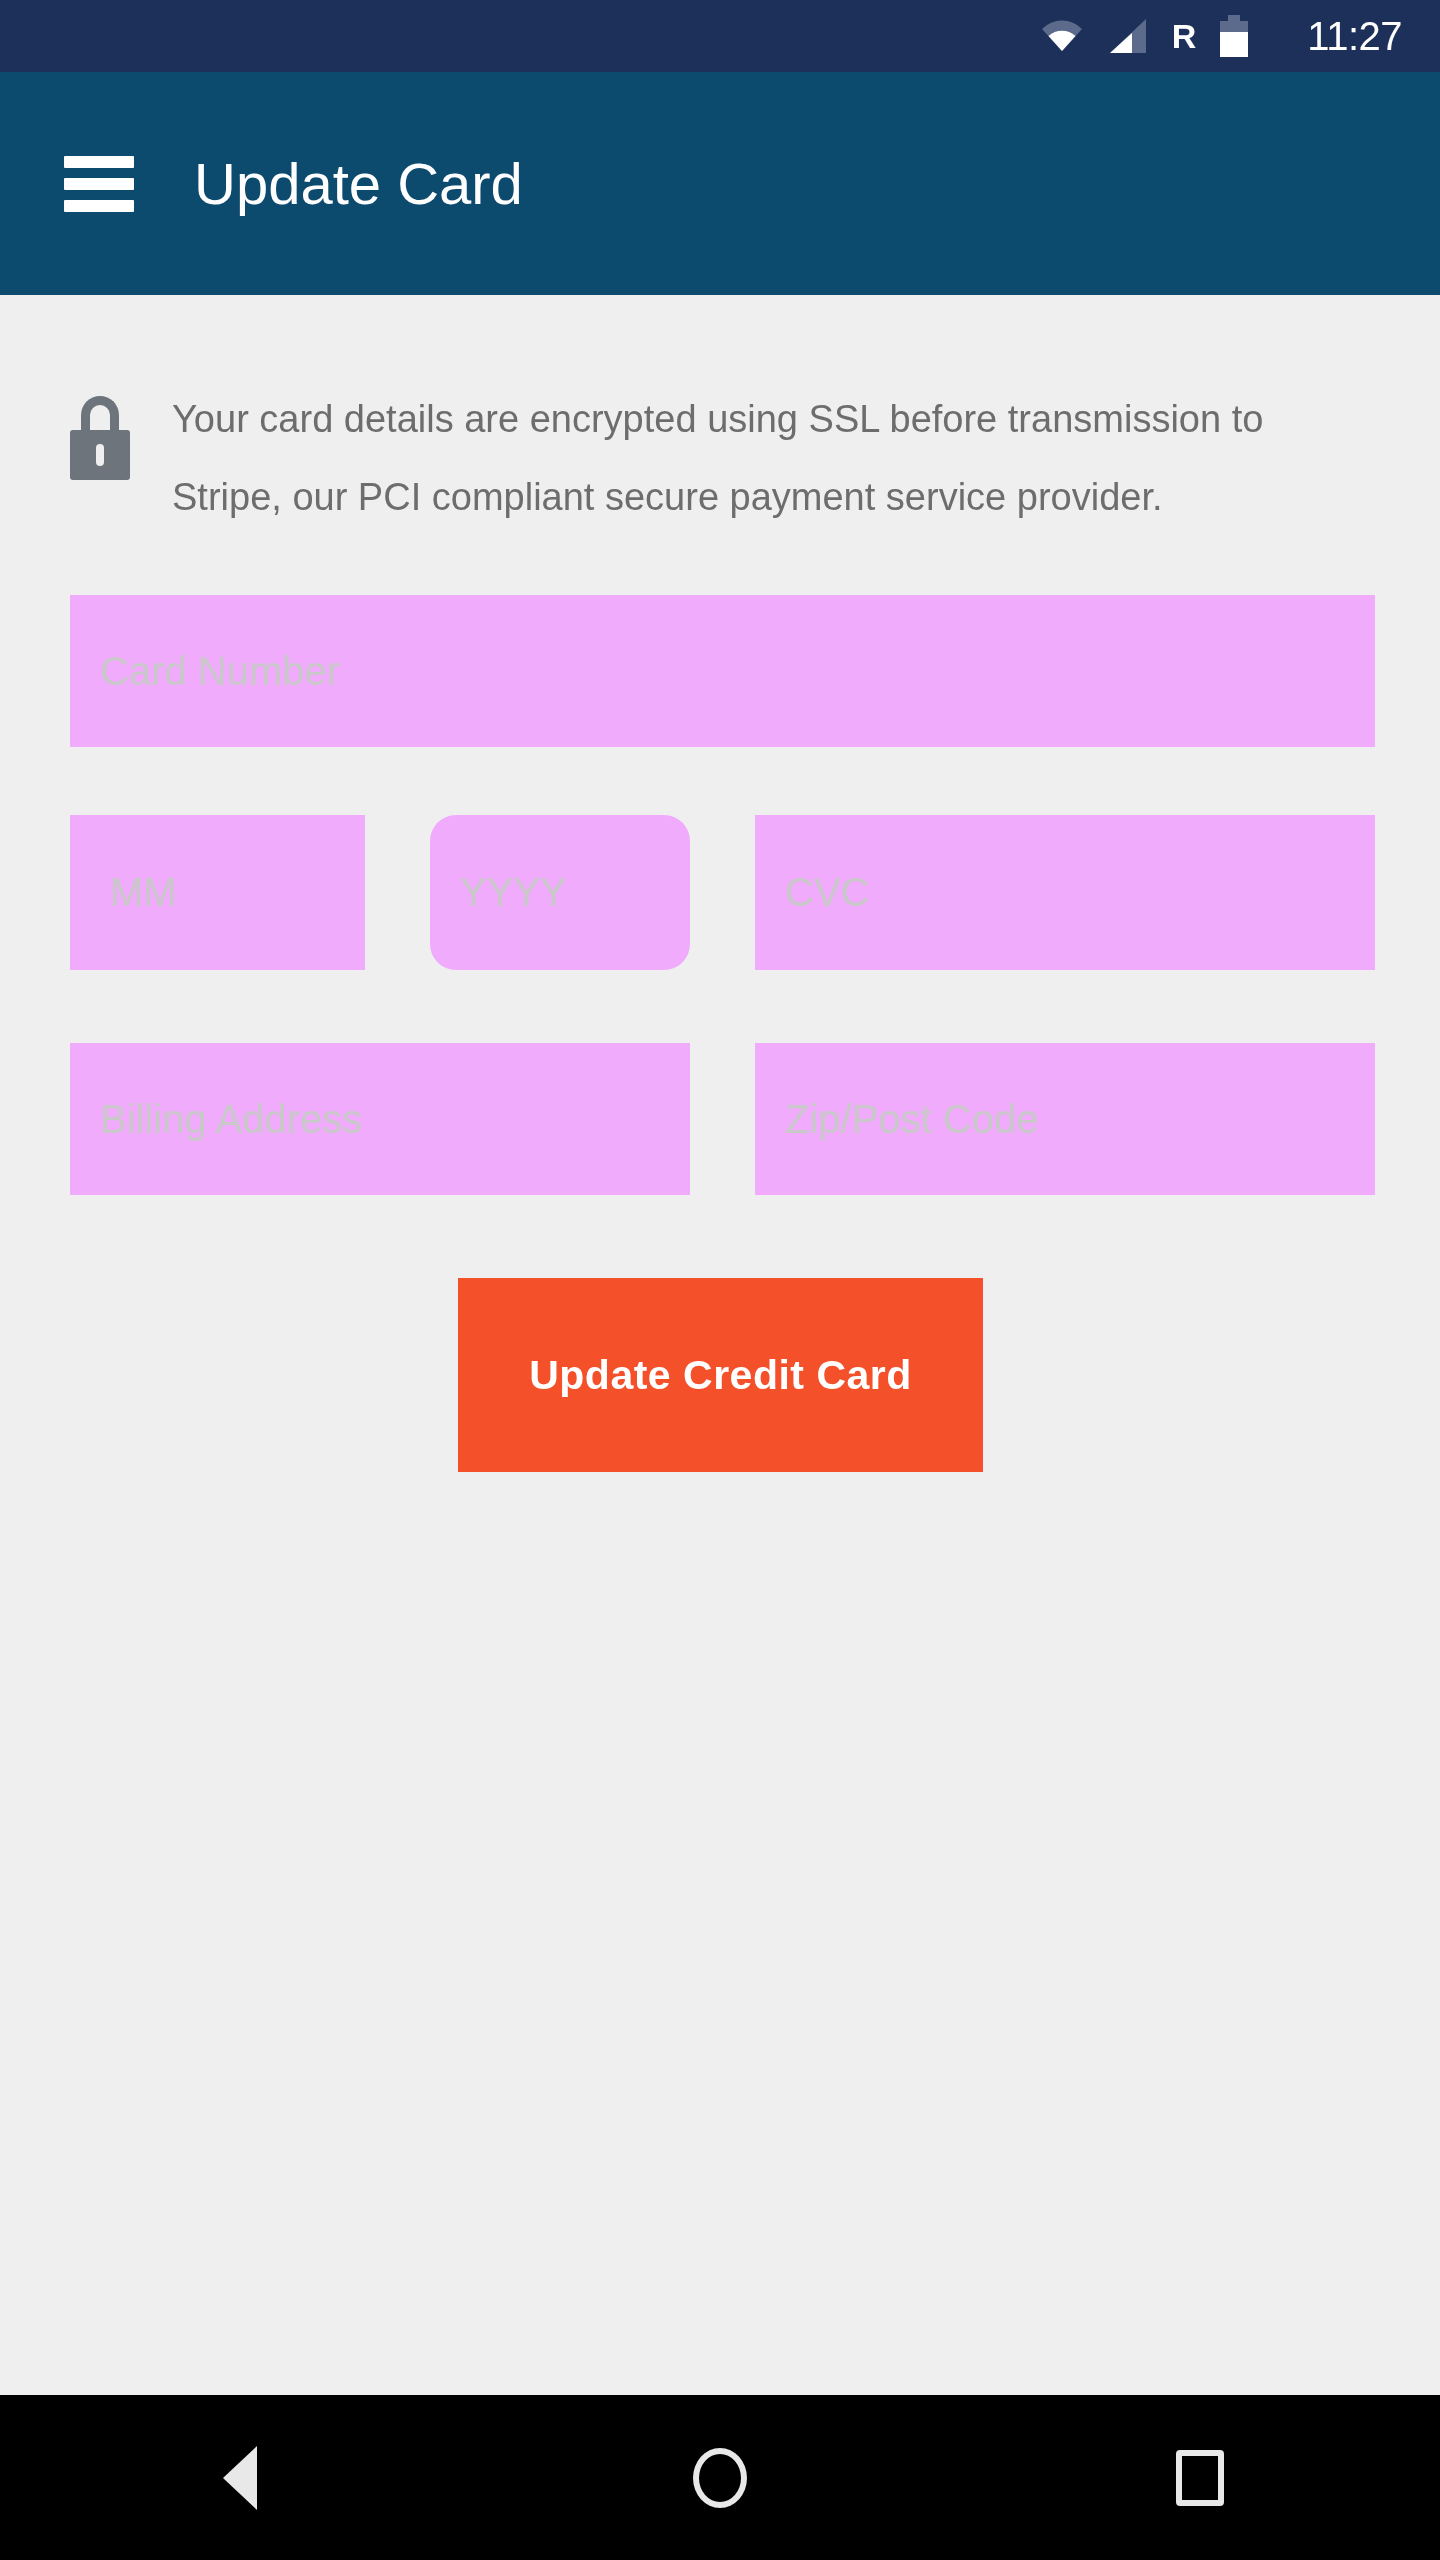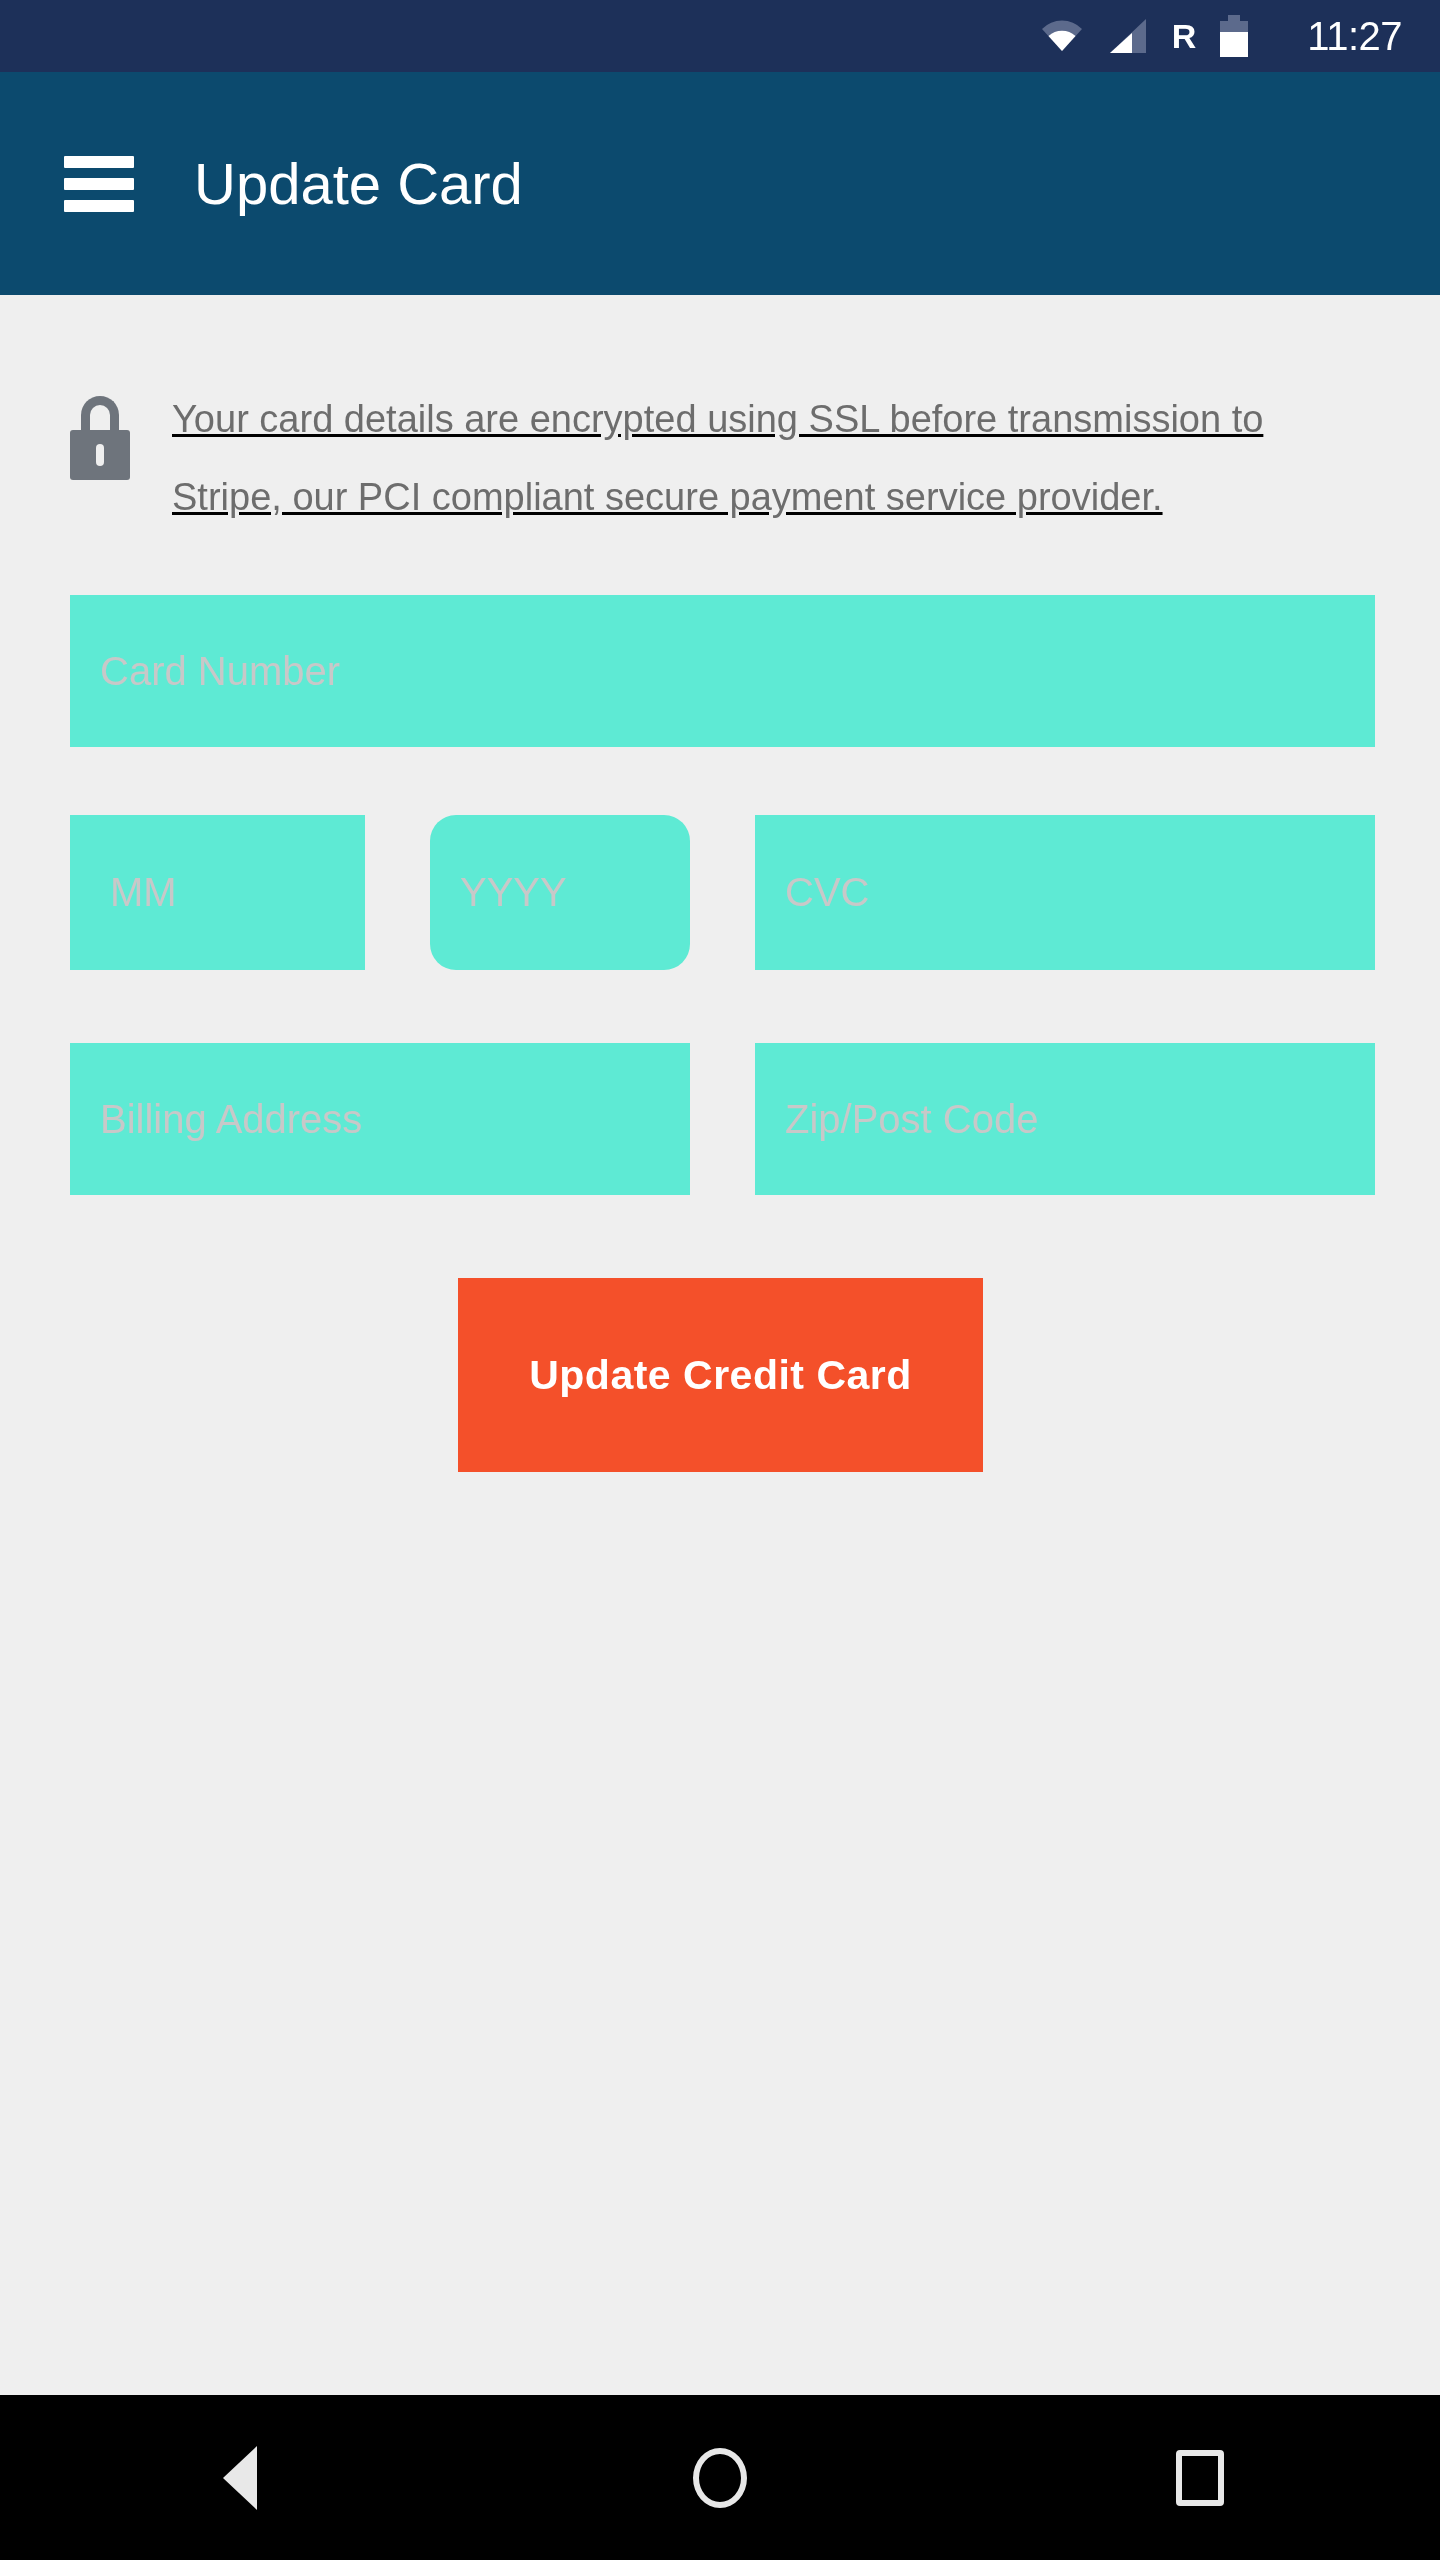--- a/index.html
+++ b/index.html
@@ -79,21 +79,21 @@
   #content {
     position:absolute; top:295px; left:0;
     width:1440px; height:2100px;
     background:#efefef;
   }
 
   
   #ssl-notice {
     position:absolute; top:85px; left:70px;
     width:1310px;
-    display:flex; align-items:flex-start;text-decoration:underline;
+    display:flex; align-items:flex-start;
   }
   #lock-icon {
     position:relative;
     width:60px; height:84px;
     flex:0 0 60px;
     margin-top:16px;
   }
   .lock-shackle {
     position:absolute; top:0; left:11px;
     width:38px; height:40px;
@@ -118,21 +118,21 @@
     margin-left:42px;
     color:#6d6d6d;
     font-size:38px;
     line-height:78px;
     width:1230px;
   }
 
   
   .field {
     position:absolute;
-    background:#5eead4;
+    background:#f0abfc;
     border:none;
     outline:none;
     color:#333333;
     font-family:"Liberation Sans", sans-serif;
     font-size:40px;
     padding:0 30px;
   }
   .field::placeholder { color:#c8c8c8; opacity:1; }
 
   #card-number-input { top:300px; left:70px; width:1305px; height:152px; }

